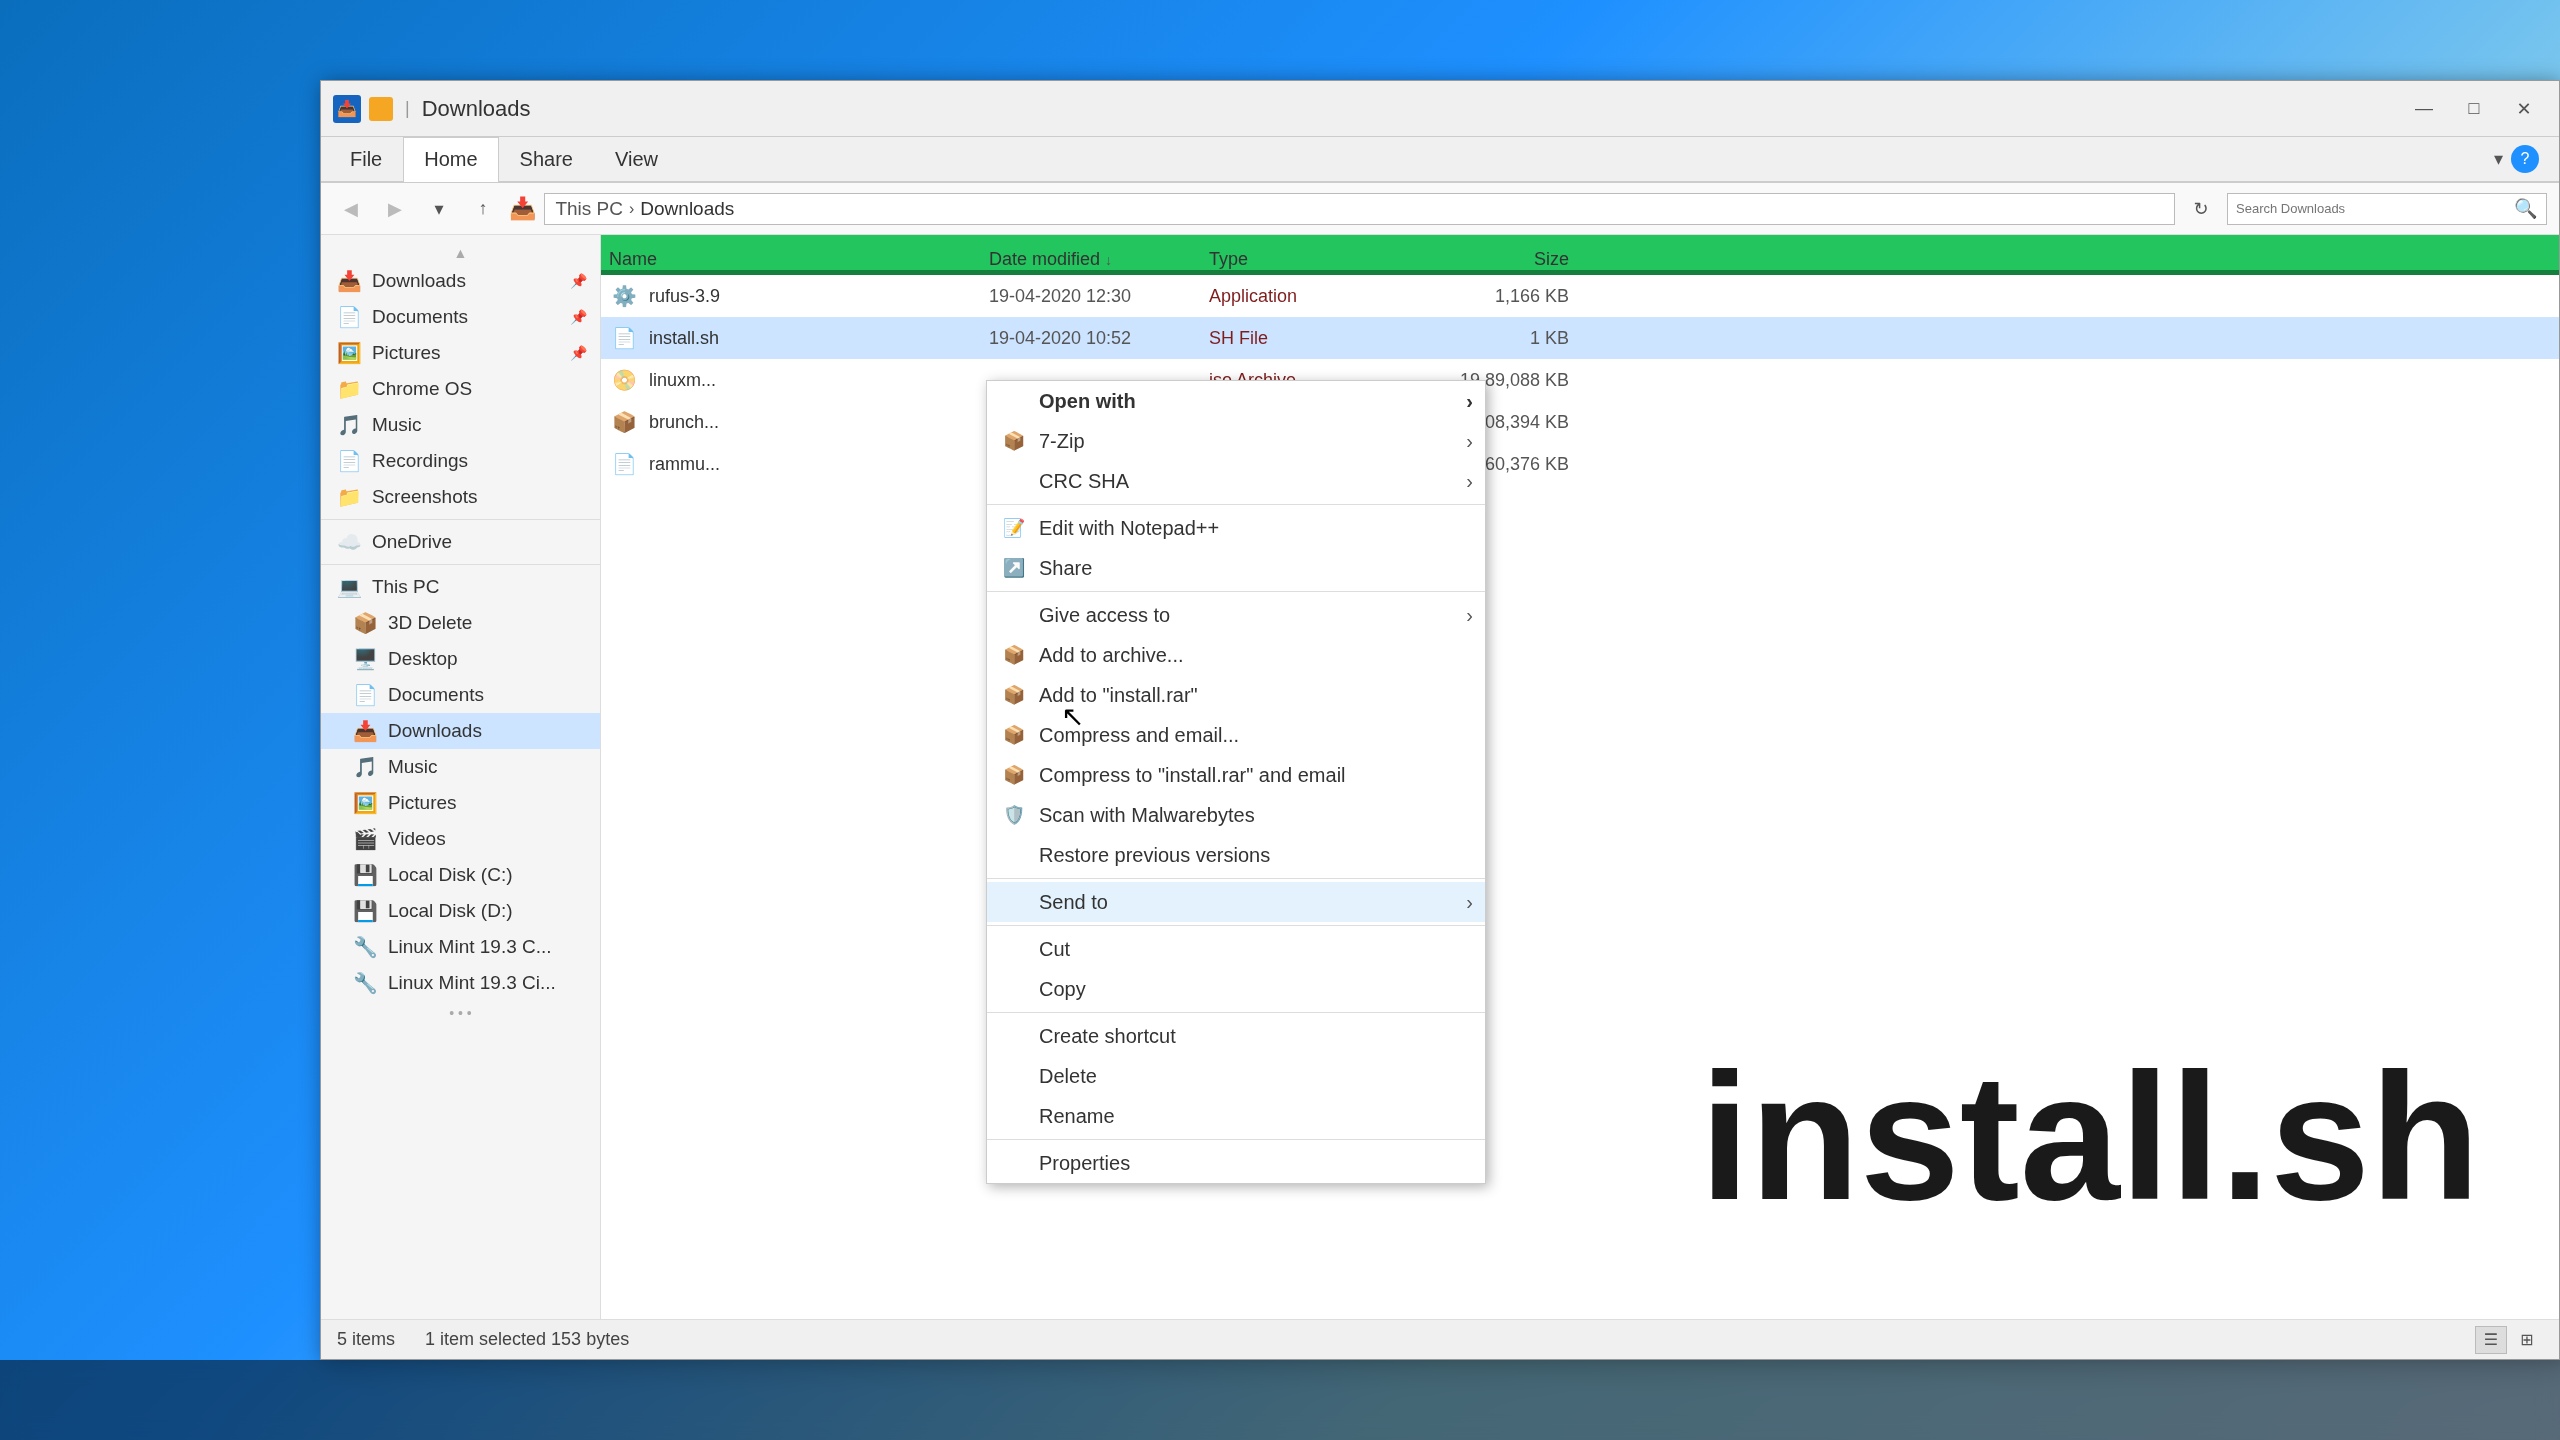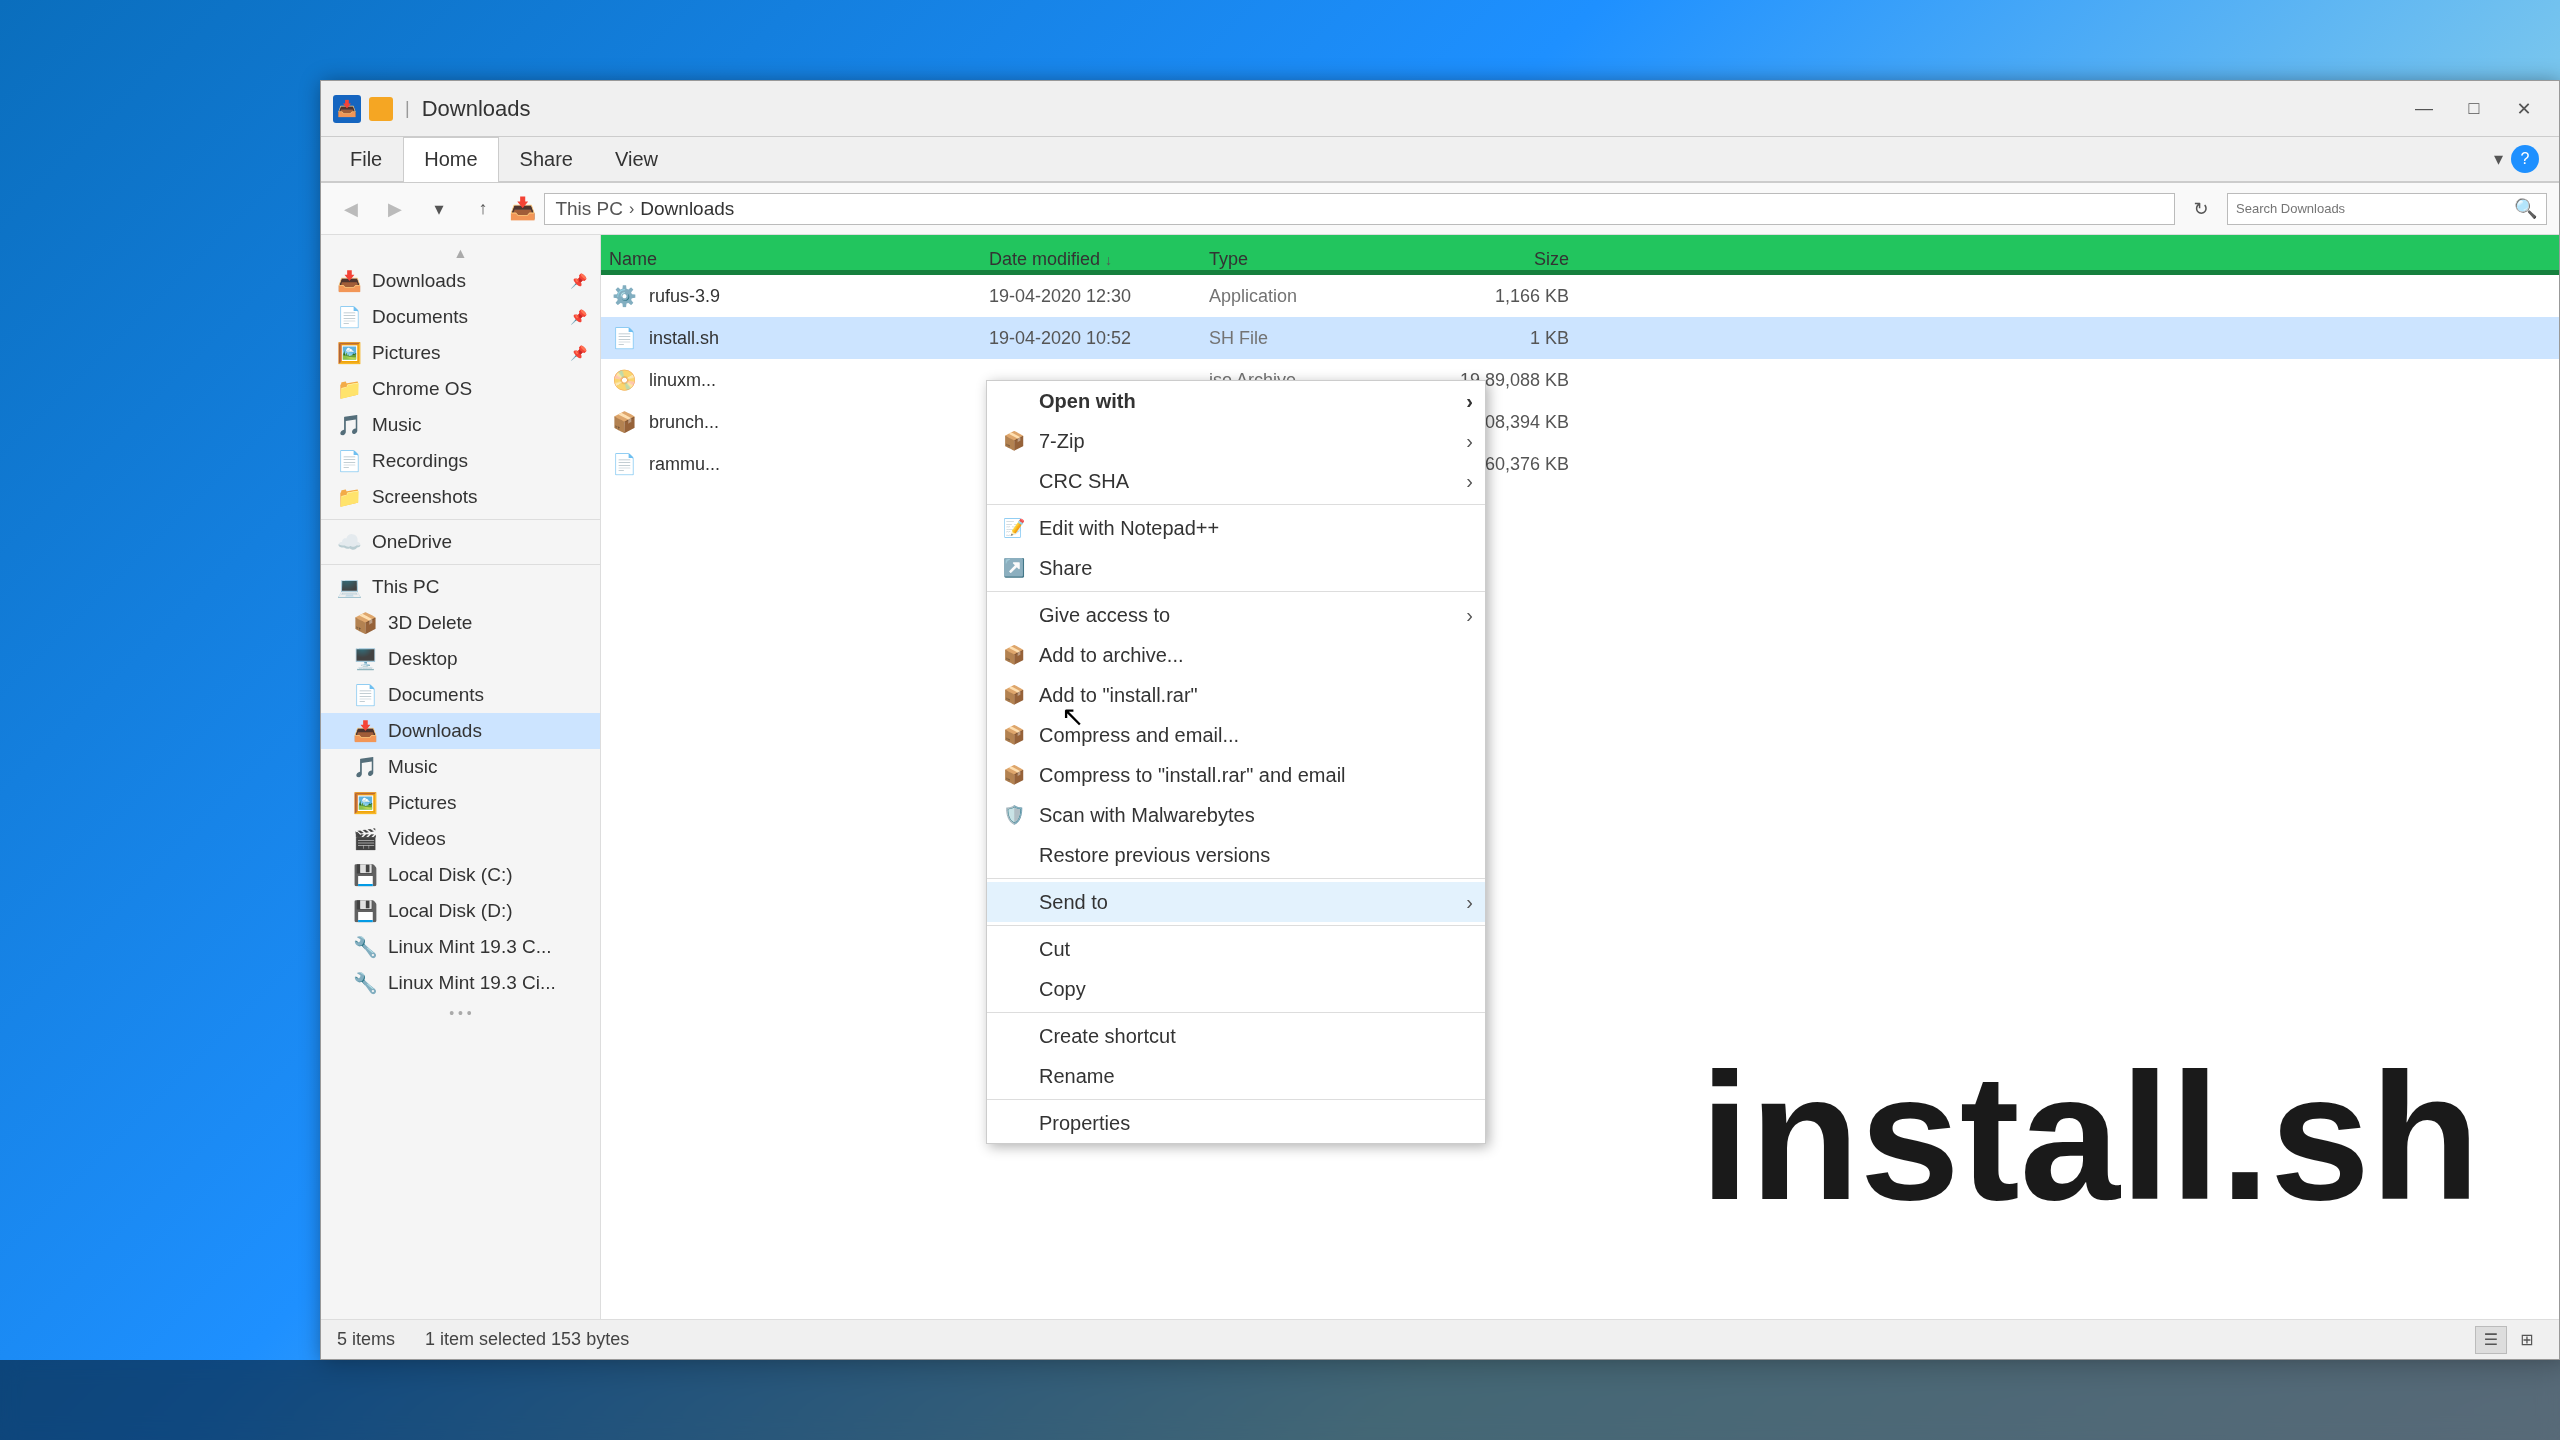--- a/index.html
+++ b/index.html
@@ -216,21 +216,21 @@
       padding: 5px 8px;
       height: 42px;
       font-size: 18px;
       color: #333;
       cursor: pointer;
     }
     .file-row.selected { background: #cce4ff; }
     .file-icon { width: 32px; height: 32px; margin-right: 8px; display: flex; align-items: center; justify-content: center; font-size: 20px; flex-shrink: 0; }
     .file-name-col { flex: 0 0 340px; overflow: hidden; text-overflow: ellipsis; white-space: nowrap; }
     .file-date-col { flex: 0 0 220px; color: #555; }
-    .file-type-col { flex: 0 0 200px; color: #737373; }
+    .file-type-col { flex: 0 0 200px; color: #7f1d1d; }
     .file-size-col { flex: 0 0 160px; text-align: right; color: #555; }
 
     
     .status-bar {
       height: 40px;
       background: #f0f0f0;
       border-top: 1px solid #ddd;
       display: flex;
       align-items: center;
       padding: 0 16px;
@@ -564,20 +564,24 @@
           <span class="ctx-item-icon"></span>
           <span>Copy</span>
         </div>
         <div class="ctx-separator"></div>
         <div class="ctx-item">
           <span class="ctx-item-icon"></span>
           <span>Create shortcut</span>
         </div>
         <div class="ctx-item">
           <span class="ctx-item-icon"></span>
+          <span>Delete</span>
+        </div>
+        <div class="ctx-item">
+          <span class="ctx-item-icon"></span>
           <span>Rename</span>
         </div>
         <div class="ctx-separator"></div>
         <div class="ctx-item">
           <span class="ctx-item-icon"></span>
           <span>Properties</span>
         </div>
       </div>
 
       <div style="position:absolute;top:465px;left:460px;font-size:28px;pointer-events:none;z-index:1001;">↖</div>

